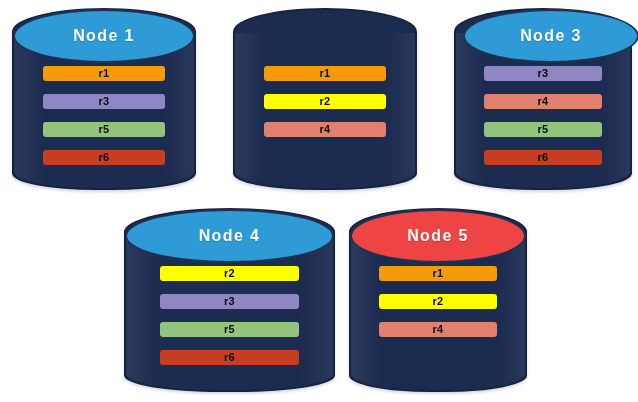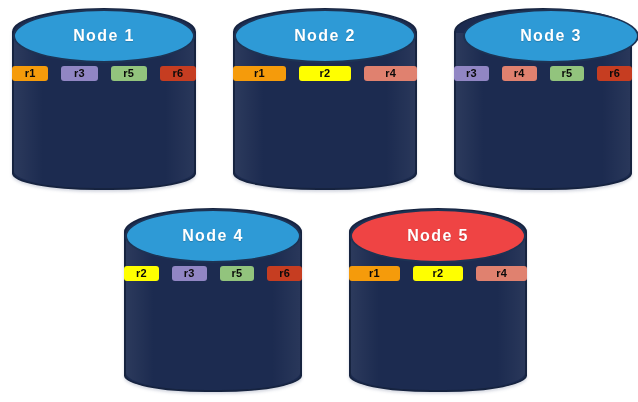--- a/index.html
+++ b/index.html
@@ -80,21 +80,21 @@
     text-shadow: 0 1px 1px rgba(0,0,0,0.18);
   }
 
   
   .replicas {
     position: absolute;
     left: 0;
     right: 0;
     top: 58px;
     display: flex;
-    flex-direction: row;
+    flex-direction: column;
     align-items: center;
     gap: 13px;
   }
 
   .replica {
     width: 66%;
     height: 15px;
     border-radius: 3px;
     display: flex;
     align-items: center;
@@ -133,23 +133,20 @@
           <span class="replica-label">r5</span>
         </div>
         <div class="replica" style="background: rgb(198, 61, 33);">
           <span class="replica-label">r6</span>
         </div>
       </div>
     </div>
     <div class="node" style="left: 229px; top: 8px; width: 184px; height: 182px;">
       <div class="cyl-body" style="background: rgb(28, 43, 80); border-color: rgb(22, 35, 63);"></div>
       <div class="cyl-shade"></div>
-      <div class="cyl-top" style="background: rgb(46, 154, 214);">
-        <div class="node-label" style="color: rgb(255, 255, 255);">Node 2</div>
-      </div>
       <div class="replicas">
         <div class="replica" style="background: rgb(245, 155, 11);">
           <span class="replica-label">r1</span>
         </div>
         <div class="replica" style="background: rgb(255, 255, 0);">
           <span class="replica-label">r2</span>
         </div>
         <div class="replica" style="background: rgb(224, 129, 111);">
           <span class="replica-label">r4</span>
         </div>
@@ -169,21 +166,21 @@
           <span class="replica-label">r4</span>
         </div>
         <div class="replica" style="background: rgb(146, 196, 125);">
           <span class="replica-label">r5</span>
         </div>
         <div class="replica" style="background: rgb(198, 61, 33);">
           <span class="replica-label">r6</span>
         </div>
       </div>
     </div>
-    <div class="node" style="left: 120px; top: 208px; width: 178px; height: 184px;">
+    <div class="node" style="left: 120px; top: 208px; width: 178px; height: 184px; padding-left: 33px;">
       <div class="cyl-body" style="background: rgb(28, 43, 80); border-color: rgb(22, 35, 63);"></div>
       <div class="cyl-shade"></div>
       <div class="cyl-top" style="background: rgb(46, 154, 214);">
         <div class="node-label" style="color: rgb(255, 255, 255);">Node 4</div>
       </div>
       <div class="replicas">
         <div class="replica" style="background: rgb(255, 255, 0);">
           <span class="replica-label">r2</span>
         </div>
         <div class="replica" style="background: rgb(145, 134, 196);">

